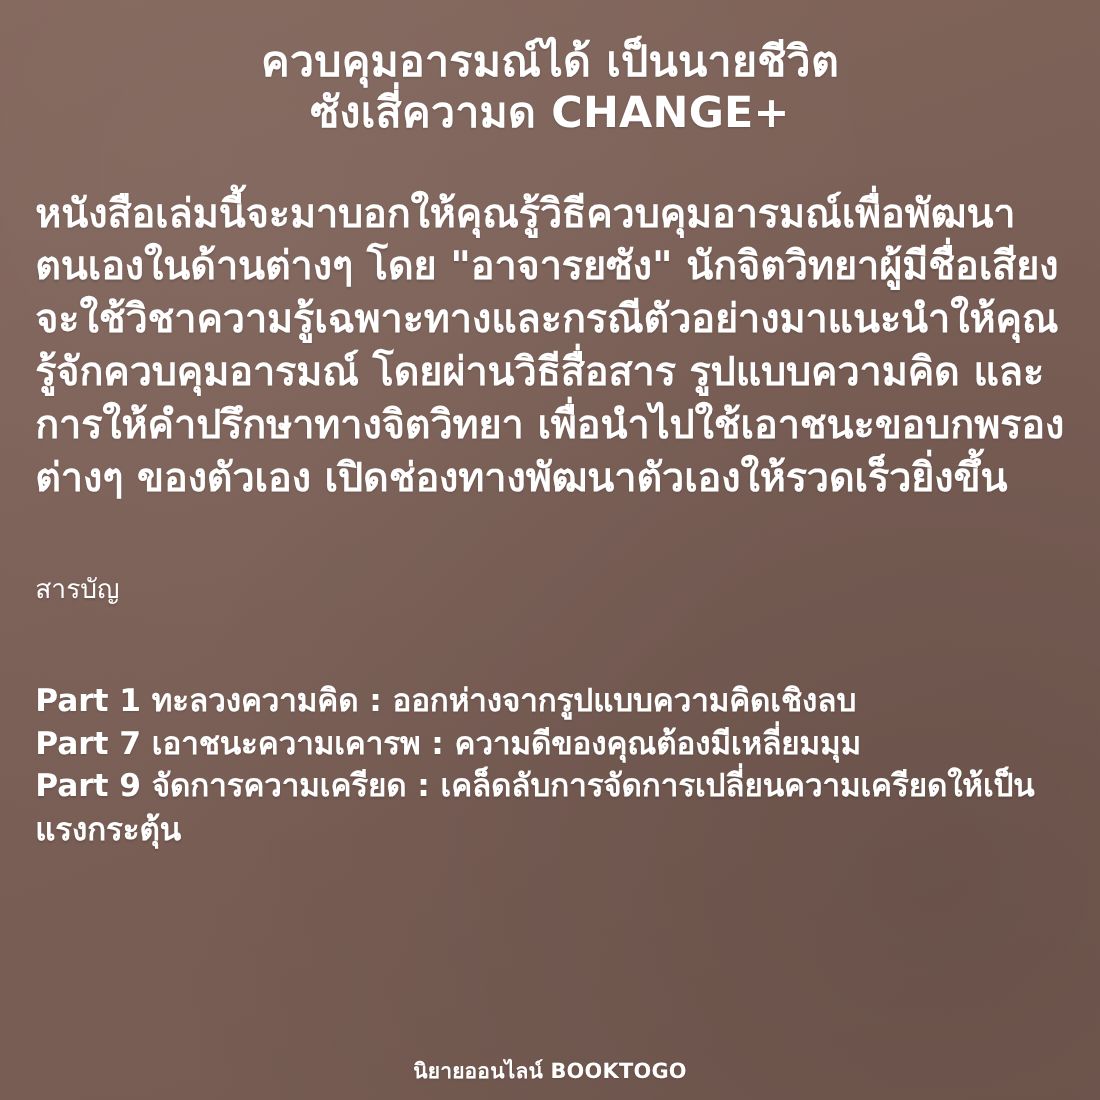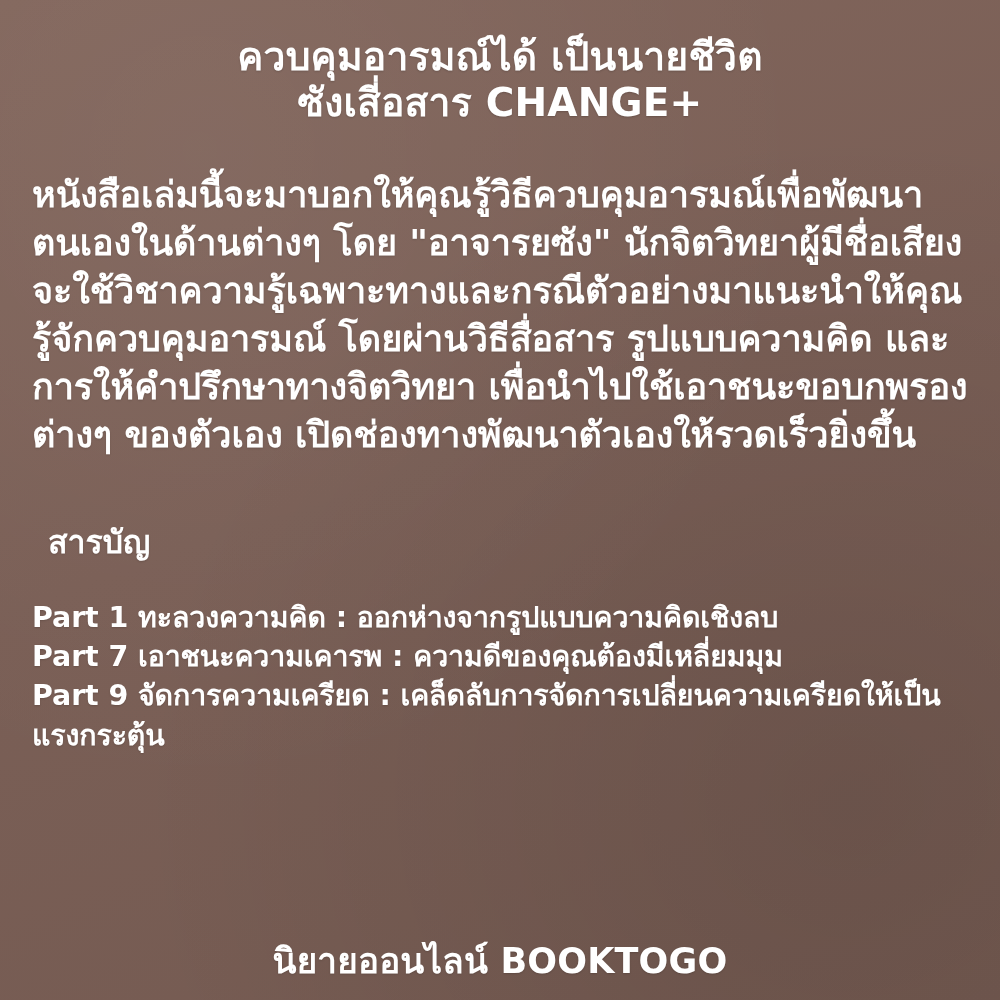--- a/index.html
+++ b/index.html
@@ -38,54 +38,54 @@
   .intro {
     margin: 46px 0 0 8px;
     font-weight: bold;
     font-size: 36px;
     line-height: 1.335;
     letter-spacing: -0.1px;
     text-shadow: 0 1px 2px rgba(0,0,0,0.15);
   }
   .intro p { margin: 0; }
   .toc-heading {
-    margin: 56px 0 0 24px;
-    font-weight: bold;
-    font-size: 32px;
+    margin: 56px 0 0 8px;
+    font-weight: normal;
+    font-size: 24px;
     text-shadow: 0 1px 2px rgba(0,0,0,0.15);
   }
   .toc-list {
-    margin: 31px 0 0 8px;
+    margin: 62px 0 0 8px;
     font-weight: bold;
     font-size: 28.5px;
     line-height: 1.385;
     letter-spacing: -0.1px;
     text-shadow: 0 1px 2px rgba(0,0,0,0.15);
   }
   .toc-item { margin: 0; }
   .footer {
     position: absolute;
     left: 0;
     right: 0;
     bottom: 12px;
     text-align: center;
     font-weight: bold;
-    font-size: 35px;
+    font-size: 19px;
     letter-spacing: 0.2px;
     text-shadow: 0 1px 2px rgba(0,0,0,0.15);
   }
 </style>
 </head>
 <body>
 
 <div class="page">
 
   <div class="title-block">
     <span class="title-line">ควบคุมอารมณ์ได้ เป็นนายชีวิต</span>
-    <span class="title-line">ซังเสี่อสาร CHANGE+</span>
+    <span class="title-line">ซังเสี่ความด CHANGE+</span>
   </div>
 
   <div class="intro">
     <p>หนังสือเล่มนี้จะมาบอกให้คุณรู้วิธีควบคุมอารมณ์เพื่อพัฒนาตนเองในด้านต่างๆ โดย "อาจารยซัง" นักจิตวิทยาผู้มีชื่อเสียง จะใช้วิชาความรู้เฉพาะทางและกรณีตัวอย่างมาแนะนำให้คุณรู้จักควบคุมอารมณ์ โดยผ่านวิธีสื่อสาร รูปแบบความคิด และการให้คำปรึกษาทางจิตวิทยา เพื่อนำไปใช้เอาชนะขอบกพรองต่างๆ ของตัวเอง เปิดช่องทางพัฒนาตัวเองให้รวดเร็วยิ่งขึ้น</p>
   </div>
 
   <div class="toc-heading">สารบัญ</div>
 
   <div class="toc-list">
     <p class="toc-item">Part 1 ทะลวงความคิด : ออกห่างจากรูปแบบความคิดเชิงลบ</p>

